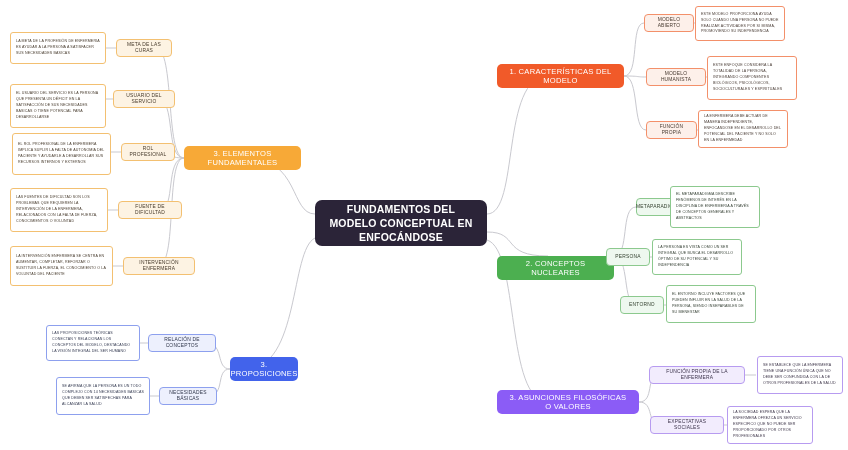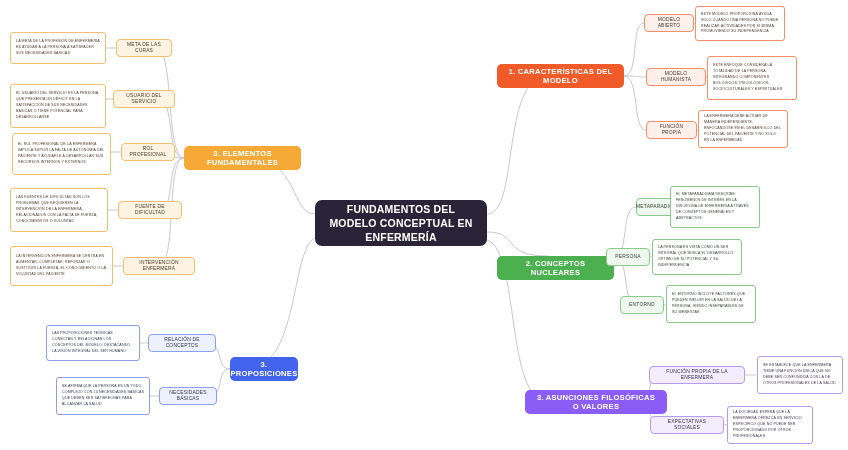--- a/index.html
+++ b/index.html
@@ -12,21 +12,21 @@
   
   .central{
     background:#2b2438;color:#ffffff;border-radius:7px;
     display:flex;align-items:center;justify-content:center;text-align:center;
     font-weight:bold;font-size:10.5px;letter-spacing:.2px;line-height:1.35;
     padding:6px 10px;
   }
 
   
   .branch{
-    border-radius:5px;color:#ffffff;font-weight:bold;
+    border-radius:5px;color:#ffffff;font-weight:normal;
     display:flex;align-items:center;justify-content:center;text-align:center;
     font-size:7.6px;letter-spacing:.25px;padding:5px 11px;line-height:1.2;
   }
 
   
   .chip{
     border-radius:4px;border:1px solid #000;background:#fff;
     display:flex;align-items:center;justify-content:center;text-align:center;
     font-size:4.9px;letter-spacing:.2px;padding:3px 5px;line-height:1.25;
     font-weight:normal;
@@ -43,21 +43,21 @@
 
   
   .c-orange  .branch{background:#f15a29;}
   .chip.orange{border-color:#f3906a;background:#fdf0ea;color:#46392f;}
   .note.orange{border-color:#f3906a;background:#ffffff;color:#473a33;}
 
   .c-green .branch{background:#4caf50;}
   .chip.green{border-color:#8cc98e;background:#eef8ef;color:#33402f;}
   .note.green{border-color:#8cc98e;background:#ffffff;color:#354034;}
 
-  .c-purple .branch{background:#8b5cf6;margin-left:28px;}
+  .c-purple .branch{background:#8b5cf6;}
   .chip.purple{border-color:#b79bf0;background:#f2ecfd;color:#3a3149;}
   .note.purple{border-color:#b79bf0;background:#ffffff;color:#3c3448;}
 
   .c-blue .branch{background:#4263eb;}
   .chip.blue{border-color:#8da0ee;background:#edf0fd;color:#2f3549;}
   .note.blue{border-color:#8da0ee;background:#ffffff;color:#333950;}
 
   .c-amber .branch{background:#f7a937;}
   .chip.amber{border-color:#f3c071;background:#fdf3e3;color:#45392a;}
   .note.amber{border-color:#f3c071;background:#ffffff;color:#463a2c;}
@@ -108,21 +108,21 @@
       <path d="M184 158 C 165 158, 176 210, 160 210"></path>
       <path d="M184 158 C 165 158, 178 266, 158 266"></path>
       <path d="M116 48 L 106 48"></path>
       <path d="M113 99 L 104 99"></path>
       <path d="M121 152 L 111 152"></path>
       <path d="M118 210 L 108 210"></path>
       <path d="M123 266 L 113 266"></path>
     </g>
   </svg>
 
-  <div class="node central" style="left:315px;top:200px;width:172px;height:46px;">FUNDAMENTOS DEL MODELO CONCEPTUAL EN ENFERMERÍA</div>
+  <div class="node central" style="left:315px;top:200px;width:172px;height:46px;">FUNDAMENTOS DEL MODELO CONCEPTUAL EN ENFOCÁNDOSE</div>
 
   <div class="c-orange">
     <div class="node branch" style="left:497px;top:64px;width:127px;height:24px;">1. CARACTERÍSTICAS DEL MODELO</div>
 
     <div class="node chip orange" style="left:644px;top:14px;width:50px;height:18px;">MODELO ABIERTO</div>
     <div class="node note orange" style="left:695px;top:6px;width:90px;height:35px;">
       <span>ESTE MODELO PROPORCIONA AYUDA SOLO CUANDO UNA PERSONA NO PUEDE REALIZAR ACTIVIDADES POR SÍ MISMA, PROMOVIENDO SU INDEPENDENCIA</span>
     </div>
 
     <div class="node chip orange" style="left:646px;top:68px;width:60px;height:18px;">MODELO HUMANISTA</div>

